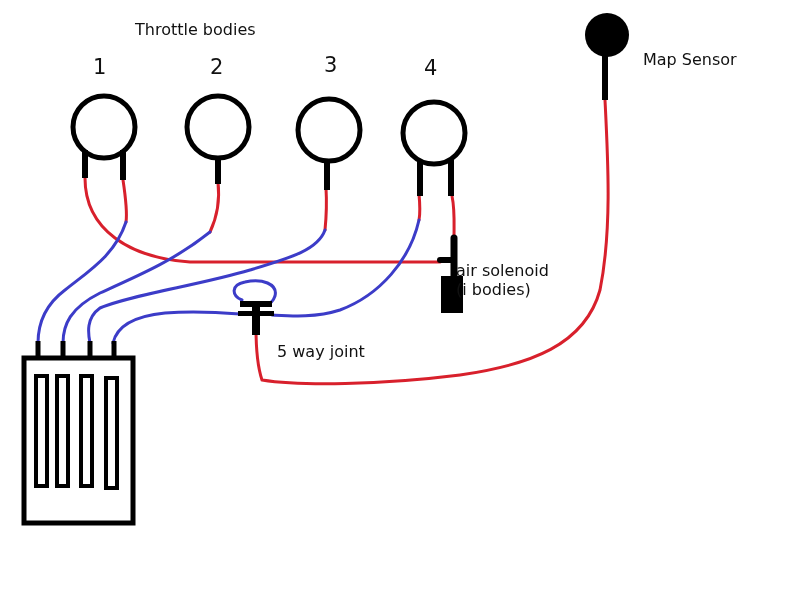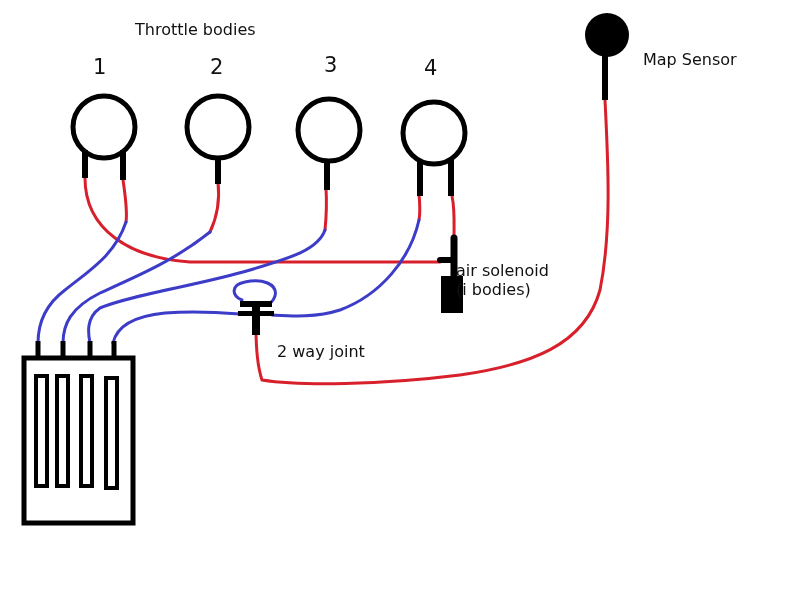--- a/index.html
+++ b/index.html
@@ -90,13 +90,13 @@
 <div class="lbl title">Throttle bodies</div>
 <div class="lbl num" style="left:93px;top:55px;">1</div>
 <div class="lbl num" style="left:210px;top:55px;">2</div>
 <div class="lbl num" style="left:324px;top:53px;">3</div>
 <div class="lbl num" style="left:424px;top:56px;">4</div>
 <div class="lbl map">Map Sensor</div>
 <div class="lbl sol">
   <div>air solenoid</div>
   <div>(i bodies)</div>
 </div>
-<div class="lbl joint">2 way joint</div>
+<div class="lbl joint">5 way joint</div>
 
 </body></html>

